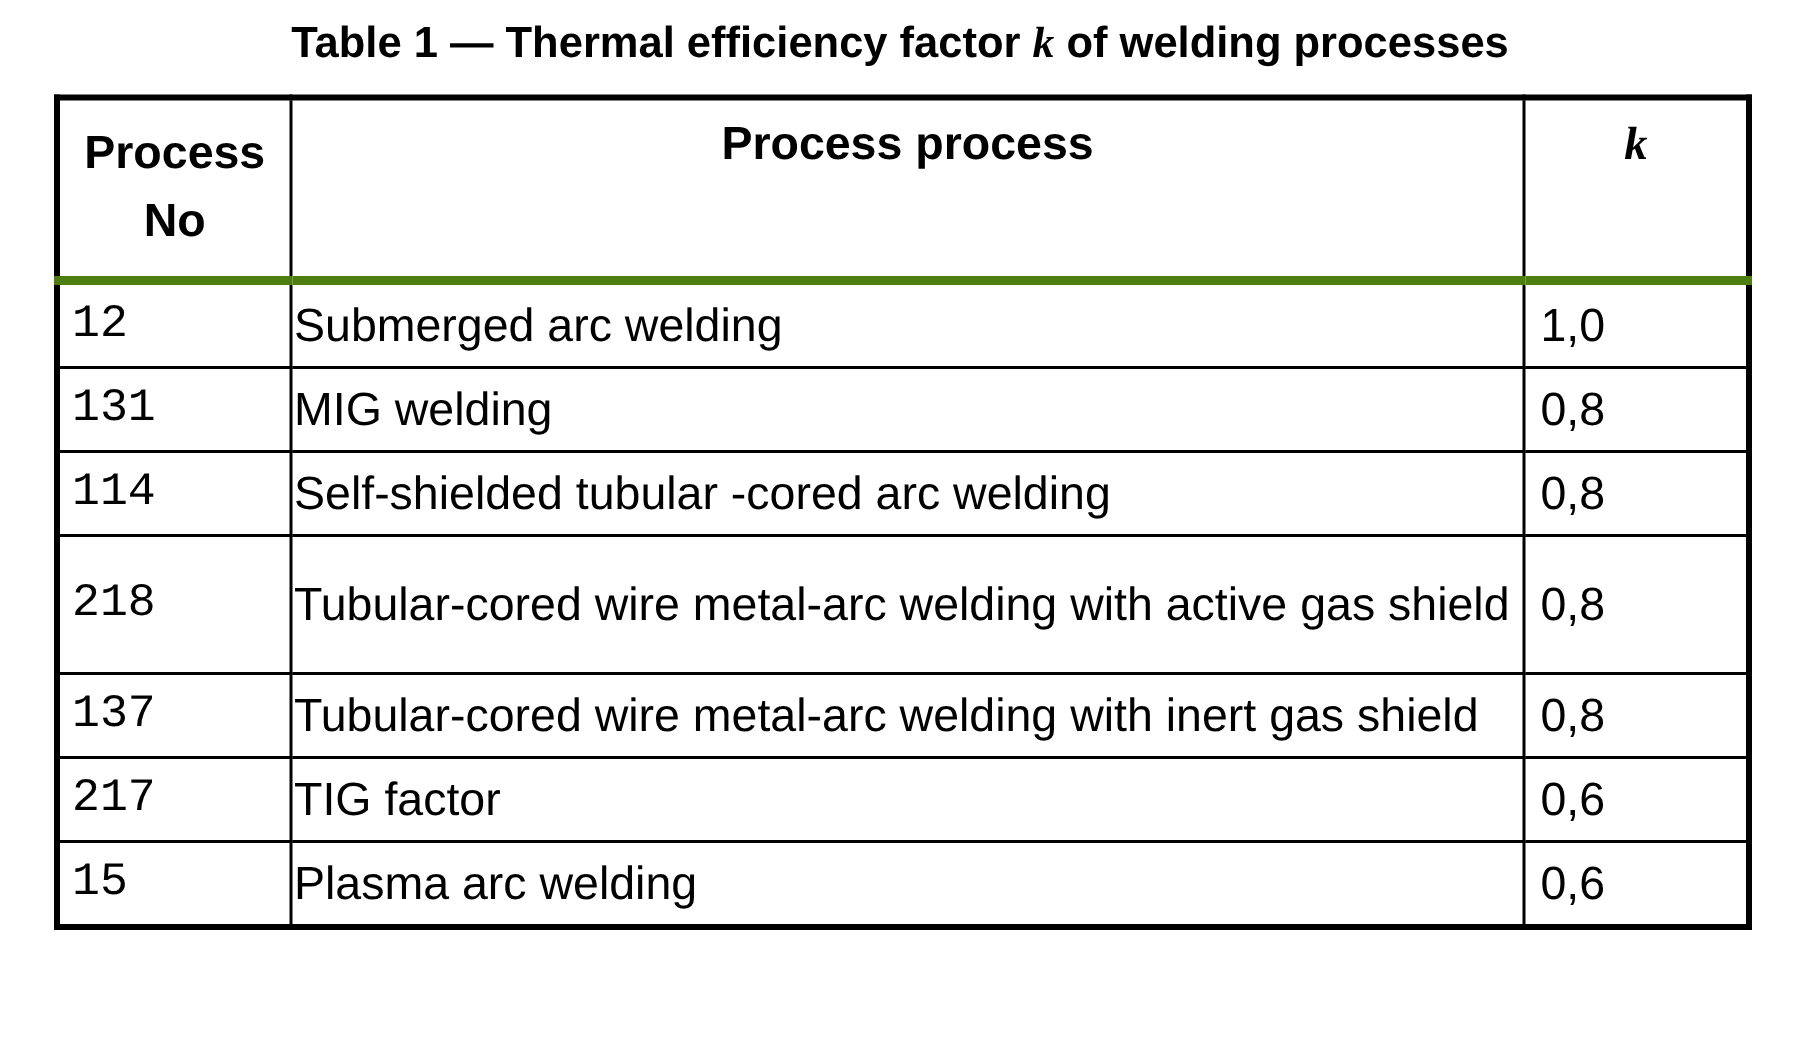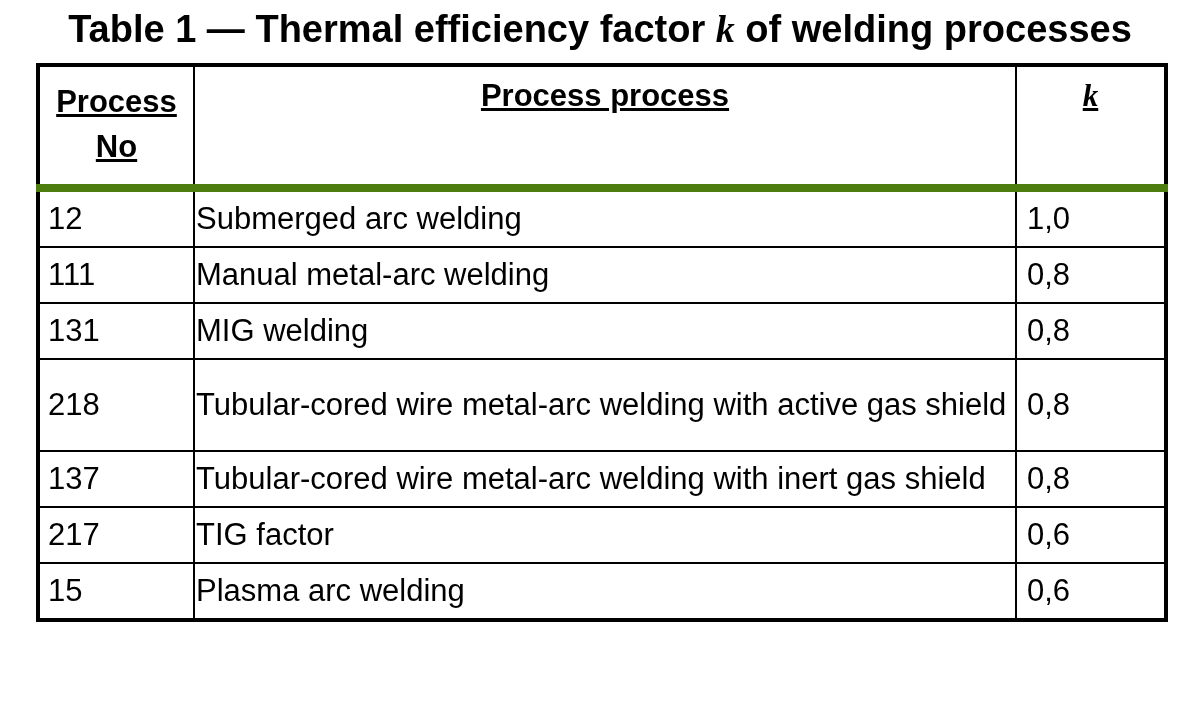--- a/index.html
+++ b/index.html
@@ -15,21 +15,21 @@
     height: 707px;
     background: #ffffff;
     overflow: hidden;
   }
   .doc-title {
     position: absolute;
     top: 12px;
     left: 0;
     width: 1200px;
     text-align: center;
-    font-size: 38px;
+    font-size: 29px;
     font-weight: bold;
     line-height: 34px;
     white-space: pre;
   }
   .k-italic {
     font-family: "Liberation Serif", serif;
     font-style: italic;
     font-weight: bold;
   }
   table.weld-table {
@@ -47,33 +47,32 @@
   col.c-k    { width: 150px; }
   th, td {
     border: 2px solid #000000;
     overflow: hidden;
   }
   thead th {
     height: 104px;
     vertical-align: top;
     padding-top: 12px;
     font-weight: bold;
-    border-bottom: 8px solid #4d7c0f;
-    text-decoration: underline;
+    border-bottom: 6px solid #4d7c0f;
   }
   th.h-no { text-align: center; line-height: 45px; }
   th.h-proc { text-align: center; line-height: 34px; }
   th.h-k { text-align: center; line-height: 34px; font-size: 31px; }
   tbody td {
     height: 52px;
     vertical-align: middle;
     line-height: 40px;
   }
   tbody tr.tall td { height: 88px; }
-  td.c-no-cell { padding-left: 8px; text-align: left; }
+  td.c-no-cell { padding-left: 8px; text-align: left; font-family: Liberation Mono, monospace; }
   td.c-proc-cell { padding-right: 8px; text-align: justify; }
   td.c-k-cell { padding-left: 10px; text-align: left; }
 </style>
 </head>
 <body>
 
 <div class="page">
 
   <div class="doc-title"><span>Table 1 — Thermal efficiency factor </span><span class="k-italic">k</span><span> of welding processes</span></div>
 
@@ -93,27 +92,27 @@
         <th class="h-k"><span class="k-italic">k</span></th>
       </tr>
     </thead>
     <tbody>
       <tr>
         <td class="c-no-cell">12</td>
         <td class="c-proc-cell">Submerged arc welding</td>
         <td class="c-k-cell">1,0</td>
       </tr>
       <tr>
-        <td class="c-no-cell">111</td>
-        <td class="c-proc-cell">Manual metal-arc welding</td>
+        <td class="c-no-cell">131</td>
+        <td class="c-proc-cell">MIG welding</td>
         <td class="c-k-cell">0,8</td>
       </tr>
       <tr>
-        <td class="c-no-cell">131</td>
-        <td class="c-proc-cell">MIG welding</td>
+        <td class="c-no-cell">114</td>
+        <td class="c-proc-cell">Self-shielded tubular -cored arc welding</td>
         <td class="c-k-cell">0,8</td>
       </tr>
       <tr class="tall">
         <td class="c-no-cell">218</td>
         <td class="c-proc-cell">Tubular-cored wire metal-arc welding with active gas shield</td>
         <td class="c-k-cell">0,8</td>
       </tr>
       <tr>
         <td class="c-no-cell">137</td>
         <td class="c-proc-cell">Tubular-cored wire metal-arc welding with inert gas shield</td>

